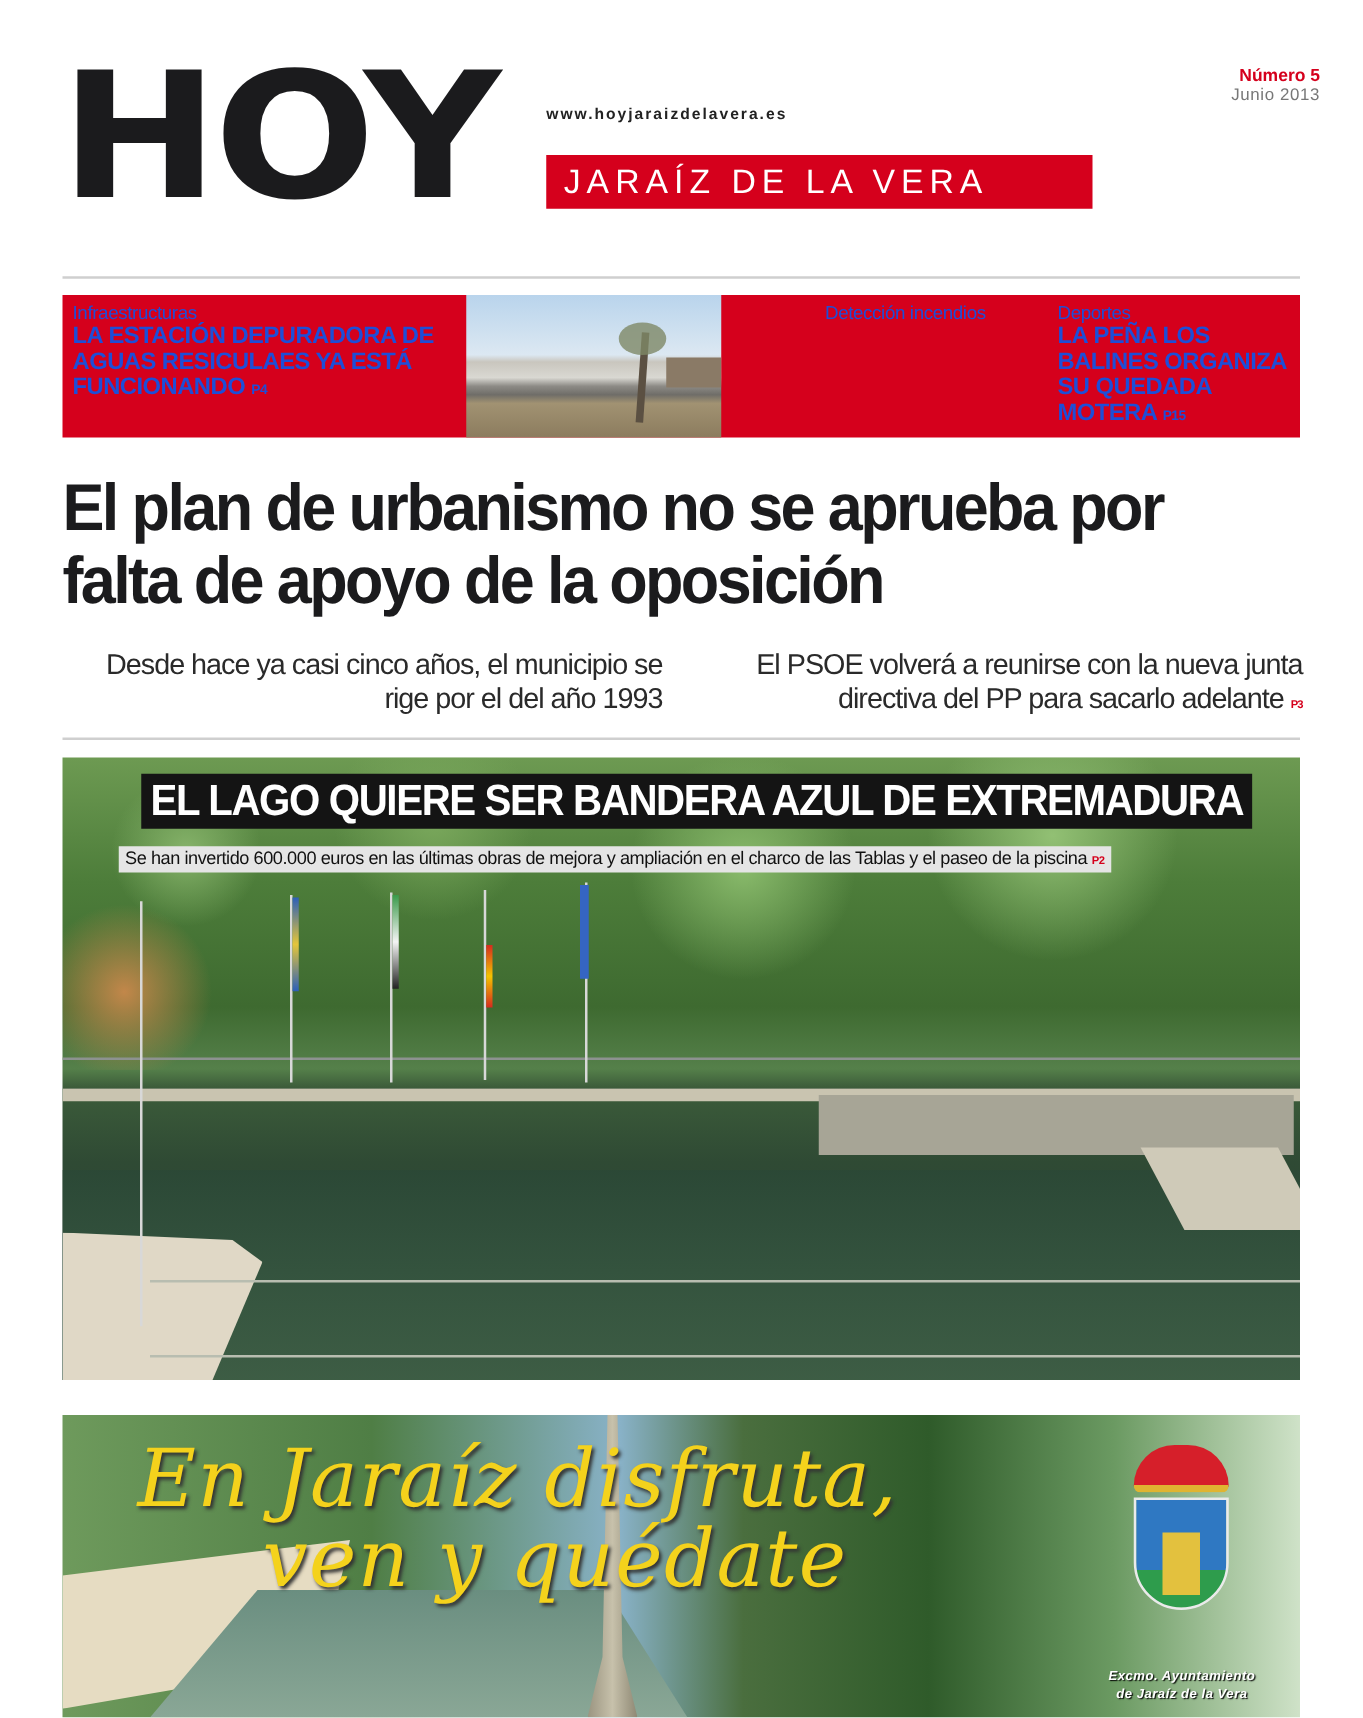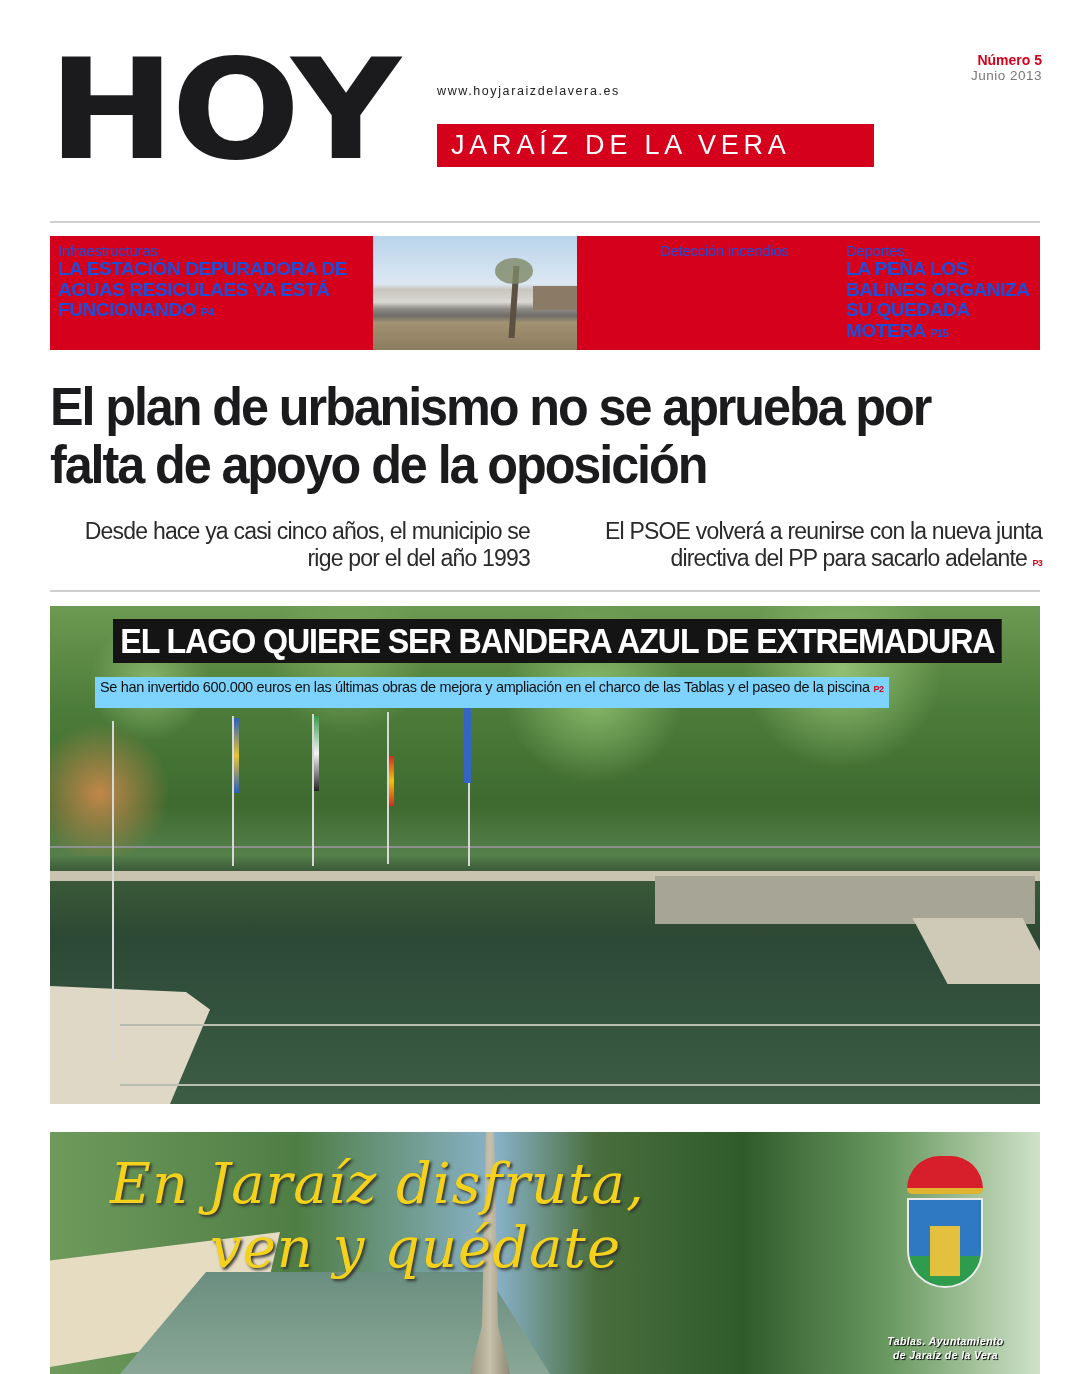--- a/index.html
+++ b/index.html
@@ -3,23 +3,23 @@
 <meta charset="utf-8">
 <style>
   * { box-sizing: border-box; margin: 0; padding: 0; }
   html, body { width: 1090px; height: 1374px; background: #ffffff; overflow: hidden; }
   body { position: relative; font-family: "Liberation Sans", sans-serif; color: #1a1a1c; }
 
   .abs { position: absolute; }
 
   
   .logo { left: 48px; top: 40px; font-family: "DejaVu Sans", sans-serif; font-weight: 900; font-size: 152px; line-height: 1; letter-spacing: -4px; color: #1b1b1d; transform: scaleY(0.92); transform-origin: top left; }
-  .url { left: 437px; top: 84px; font-size: 12.5px; font-weight: normal; letter-spacing: 1.6px; color: #222; }
+  .url { left: 437px; top: 84px; font-size: 12.5px; font-weight: bold; letter-spacing: 1.6px; color: #222; }
   .city-box { left: 437px; top: 124px; width: 437px; height: 43px; background: #d5001c; color: #fff; font-size: 27px; letter-spacing: 4.8px; display: flex; align-items: center; padding-left: 14px; font-weight: normal; }
-  .issue { right: 48px; top: 52px; text-align: right; }
+  .issue { right: 34px; top: 52px; text-align: right; }
   .issue .num { font-size: 14px; font-weight: bold; color: #d5001c; line-height: 16px; }
   .issue .date { font-size: 13.5px; color: #777; line-height: 15px; letter-spacing: 0.5px; }
 
   .rule { left: 50px; width: 990px; height: 2px; background: #cfcfcf; }
 
   
   .band { left: 50px; top: 236px; width: 990px; height: 114px; background: #d5001c; }
   .teaser { color: #1d4ed8; }
   .teaser .kicker { font-size: 15px; line-height: 16px; letter-spacing: -0.3px; }
   .teaser .head { font-size: 19px; line-height: 20.5px; font-weight: bold; letter-spacing: -0.4px; text-transform: uppercase; }
@@ -50,30 +50,30 @@
   .mp-rail { left: 0; top: 240px; width: 990px; height: 26px; border-top: 2px solid #8d9290; border-bottom: 1px solid #8d9290; }
   .mp-wall { left: 605px; top: 270px; width: 380px; height: 48px; background: #a7a596; }
   .mp-deck-r { left: 880px; top: 312px; width: 110px; height: 66px; background: #cfcab8; transform: skewX(28deg); }
   .mp-deck-l { left: 0; top: 380px; width: 160px; height: 118px; background: #e0d8c6; clip-path: polygon(0 0, 85% 5%, 100% 20%, 75% 100%, 0 100%); }
   .mp-water { left: 0; top: 330px; width: 990px; height: 168px; background: linear-gradient(180deg, #2b4836 0%, #35553f 50%, #3e5e45 100%); opacity: 0.9; }
   .mp-rope { left: 70px; width: 920px; height: 2px; background: #b8bdb0; }
   .pole { width: 2px; background: #d8d8d8; }
   .flag { width: 5px; height: 75px; }
 
   .banner-head { left: 113px; top: 619px; height: 44px; background: #141414; color: #fff; font-size: 35px; font-weight: bold; letter-spacing: -1.2px; line-height: 44px; padding: 0 8px; transform: scaleX(0.92); transform-origin: left; white-space: nowrap; }
-  .banner-sub { left: 95px; top: 677px; height: 31px; background: #7dd3fc; color: #111; font-size: 14.5px; line-height: 21px; padding: 0 5px; letter-spacing: -0.35px; white-space: nowrap; }
+  .banner-sub { left: 95px; top: 677px; height: 21px; background: #e5e5e5; color: #111; font-size: 14.5px; line-height: 21px; padding: 0 5px; letter-spacing: -0.35px; white-space: nowrap; }
   .banner-sub .page { font-size: 9px; font-weight: bold; color: #d5001c; }
 
   
   .ad { left: 50px; top: 1132px; width: 990px; height: 242px; overflow: hidden;
     background: linear-gradient(90deg, #6e9a5c 0%, #4f7e45 25%, #89b2c8 45%, #4a6e3e 55%, #2f5b2a 70%, #6b9a62 85%, #cfe2c8 100%); }
   .ad-beach { left: 0; top: 100px; width: 230px; height: 142px; background: #e6dcc2; clip-path: polygon(0 20%, 100% 0, 90% 70%, 0 95%); }
   .ad-water { left: 70px; top: 140px; width: 430px; height: 102px; background: linear-gradient(180deg, #6a8e80 0%, #8aa796 100%); clip-path: polygon(20% 0, 85% 0, 100% 100%, 0 100%); }
   .ad-column { left: 420px; top: 0; width: 40px; height: 242px; background: linear-gradient(90deg, #9a9480 0%, #c7c1ab 50%, #8e8874 100%); clip-path: polygon(40% 0, 60% 0, 70% 80%, 100% 100%, 0 100%, 30% 80%); }
-  .ad-slogan { left: 110px; top: 1152px; font-family: "DejaVu Serif", serif; font-style: italic; color: #f4d21c; font-size: 56px; line-height: 64px; text-shadow: 2px 2px 3px #333; letter-spacing: 1px; }
+  .ad-slogan { left: 110px; top: 1152px; font-family: "DejaVu Serif", serif; font-style: italic; color: #f4d21c; font-size: 64px; line-height: 64px; text-shadow: 2px 2px 3px #333; letter-spacing: 1px; }
   .ad-slogan .l2 { display: block; padding-left: 100px; }
   .crest { left: 897px; top: 1148px; width: 96px; height: 140px; }
   .crest-crown { position: absolute; left: 10px; top: 8px; width: 76px; height: 38px; background: #d61f2a; border-radius: 38px 38px 6px 6px; border-bottom: 6px solid #e0b431; }
   .crest-shield { position: absolute; left: 10px; top: 50px; width: 76px; height: 90px; background: linear-gradient(180deg, #2f78c2 0%, #2f78c2 65%, #2e9c4c 65%, #2e9c4c 100%); border-radius: 0 0 38px 38px; border: 2px solid #eaeaea; }
   .crest-tower { position: absolute; left: 33px; top: 78px; width: 30px; height: 50px; background: #e3c13e; }
   .crest-caption { left: 858px; top: 1334px; width: 175px; text-align: center; color: #fff; font-size: 10.5px; font-weight: bold; font-style: italic; line-height: 14px; text-shadow: 1px 1px 1px #000; letter-spacing: 0.4px; }
 </style>
 </head>
 <body>
 
@@ -155,15 +155,15 @@
 <div class="abs ad-slogan">
   <span>En Jaraíz disfruta,</span>
   <span class="l2">ven y quédate</span>
 </div>
 <div class="abs crest">
   <div class="crest-crown"></div>
   <div class="crest-shield"></div>
   <div class="crest-tower"></div>
 </div>
 <div class="abs crest-caption">
-  <div>Tablas. Ayuntamiento</div>
+  <div>Excmo. Ayuntamiento</div>
   <div>de Jaraíz de la Vera</div>
 </div>
 
 </body></html>

